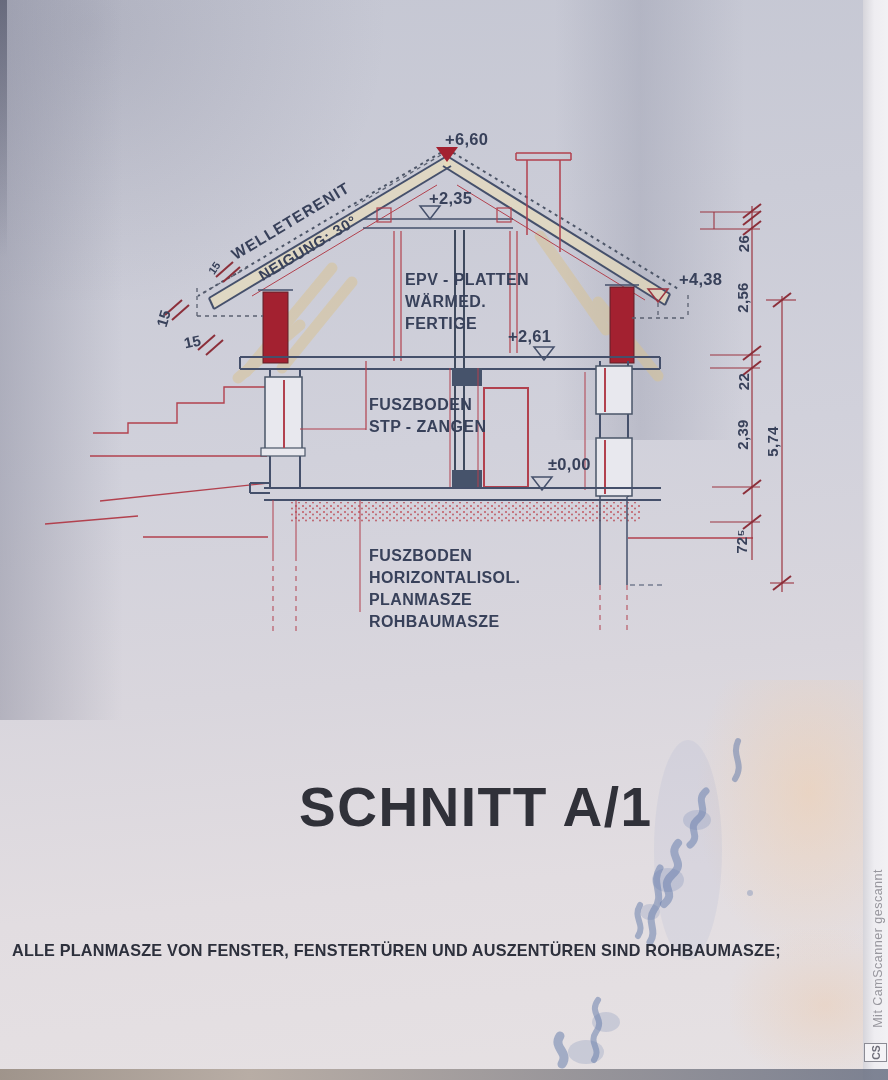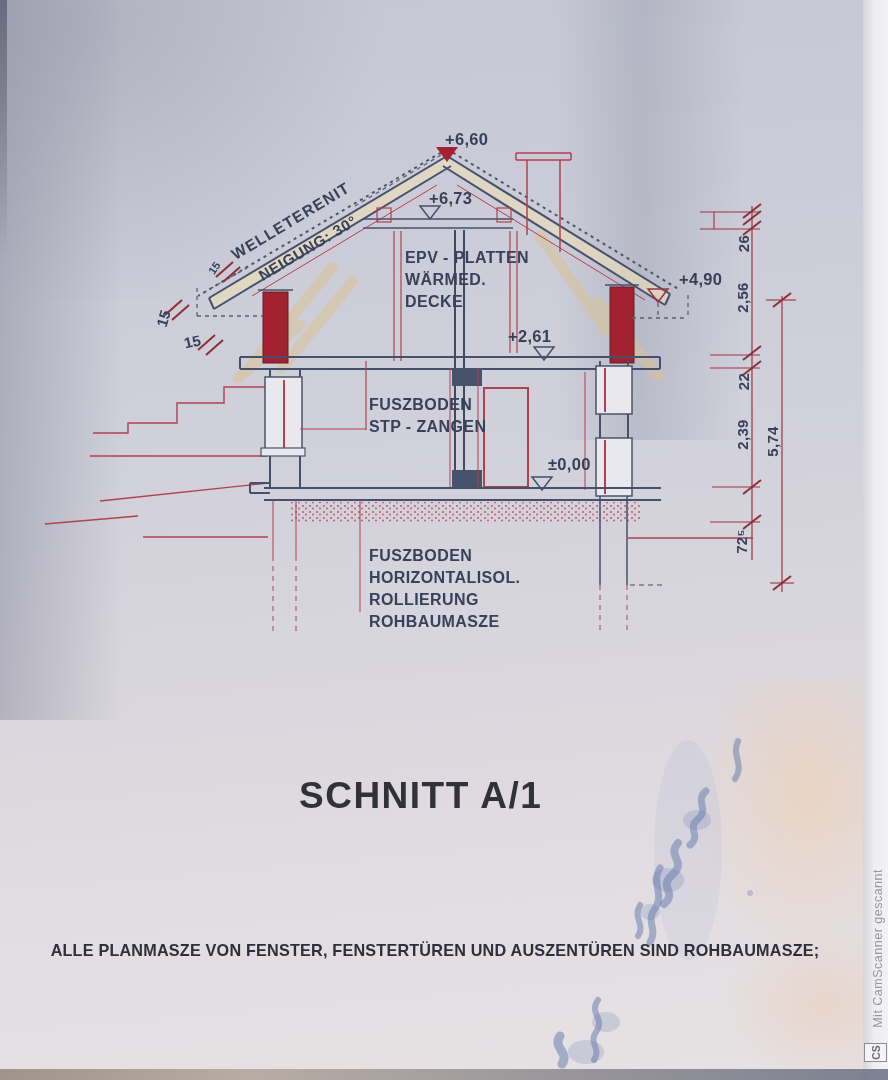--- a/index.html
+++ b/index.html
@@ -31,23 +31,23 @@
     writing-mode:vertical-rl;transform:rotate(180deg);letter-spacing:.5px;white-space:nowrap;}
   .wm-logo{position:absolute;right:3px;bottom:16px;width:17px;height:21px;border:1.5px solid #8b8b94;
     color:#6e6e79;font-size:10.5px;font-weight:bold;display:flex;align-items:center;justify-content:center;
     transform:rotate(-90deg);background:#f4f3f6;}
   
   .lbl{position:absolute;color:#38415a;font-weight:bold;white-space:nowrap;}
   .lvl{font-size:16.5px;letter-spacing:.3px;}
   .note{font-size:16px;line-height:22px;letter-spacing:.4px;}
   .rotroof{transform-origin:left center;}
   .vdim{font-size:15px;transform:rotate(-90deg);transform-origin:center;letter-spacing:.3px;}
-  .title{position:absolute;left:299px;top:775px;font-size:37px;font-weight:bold;
+  .title{position:absolute;left:299px;top:775px;font-size:55px;font-weight:bold;
     letter-spacing:1.5px;color:#303139;}
-  .footnote{position:absolute;left:0;width:870px;text-align:center;font-size:16.2px;
+  .footnote{position:absolute;left:12px;width:870px;text-align:left;font-size:16.2px;
     font-weight:bold;color:#2d303c;letter-spacing:.2px;}
 </style>
 </head>
 <body>
 
 <div class="page">
 
   <div class="shade-topleft"></div>
   <div class="shade-left"></div>
   <div class="edge-left-dark"></div>
@@ -260,43 +260,43 @@
       <ellipse cx="668" cy="880" rx="16" ry="12"></ellipse>
       <ellipse cx="650" cy="912" rx="10" ry="8"></ellipse>
       <ellipse cx="606" cy="1022" rx="14" ry="10"></ellipse>
       <ellipse cx="586" cy="1052" rx="18" ry="12"></ellipse>
       <ellipse cx="688" cy="850" rx="34" ry="110" fill="rgba(130,150,195,.10)"></ellipse>
       <circle cx="750" cy="893" r="3" fill="rgba(100,125,175,.35)"></circle>
     </g>
   </svg>
 
   <div class="lbl lvl" style="left:445px;top:130px">+6,60</div>
-  <div class="lbl lvl" style="left:429px;top:189px">+6,73</div>
-  <div class="lbl lvl" style="left:679px;top:270px">+4,90</div>
+  <div class="lbl lvl" style="left:429px;top:189px">+2,35</div>
+  <div class="lbl lvl" style="left:679px;top:270px">+4,38</div>
   <div class="lbl lvl" style="left:508px;top:327px">+2,61</div>
   <div class="lbl lvl" style="left:548px;top:455px">±0,00</div>
 
   <div class="lbl rotroof" style="left:233px;top:247px;font-size:15.5px;letter-spacing:1.2px;transform:rotate(-31deg)">WELLETERENIT</div>
   <div class="lbl rotroof" style="left:260px;top:268px;font-size:15px;letter-spacing:.8px;transform:rotate(-31deg)">NEIGUNG: 30°</div>
 
-  <div class="lbl note" style="left:405px;top:247px">
+  <div class="lbl note" style="left:405px;top:269px">
     <div>EPV - PLATTEN</div>
     <div>WÄRMED.</div>
-    <div>DECKE</div>
+    <div>FERTIGE</div>
   </div>
 
   <div class="lbl note" style="left:369px;top:394px">
     <div>FUSZBODEN</div>
     <div>STP - ZANGEN</div>
   </div>
 
   <div class="lbl note" style="left:369px;top:545px">
     <div>FUSZBODEN</div>
     <div>HORIZONTALISOL.</div>
-    <div>ROLLIERUNG</div>
+    <div>PLANMASZE</div>
     <div>ROHBAUMASZE</div>
   </div>
 
   <div class="lbl vdim" style="left:735px;top:235px">26</div>
   <div class="lbl vdim" style="left:727px;top:289px">2,56</div>
   <div class="lbl vdim" style="left:735px;top:373px">22</div>
   <div class="lbl vdim" style="left:727px;top:426px">2,39</div>
   <div class="lbl vdim" style="left:729px;top:533px">72⁵</div>
   <div class="lbl vdim" style="left:757px;top:433px">5,74</div>
 

